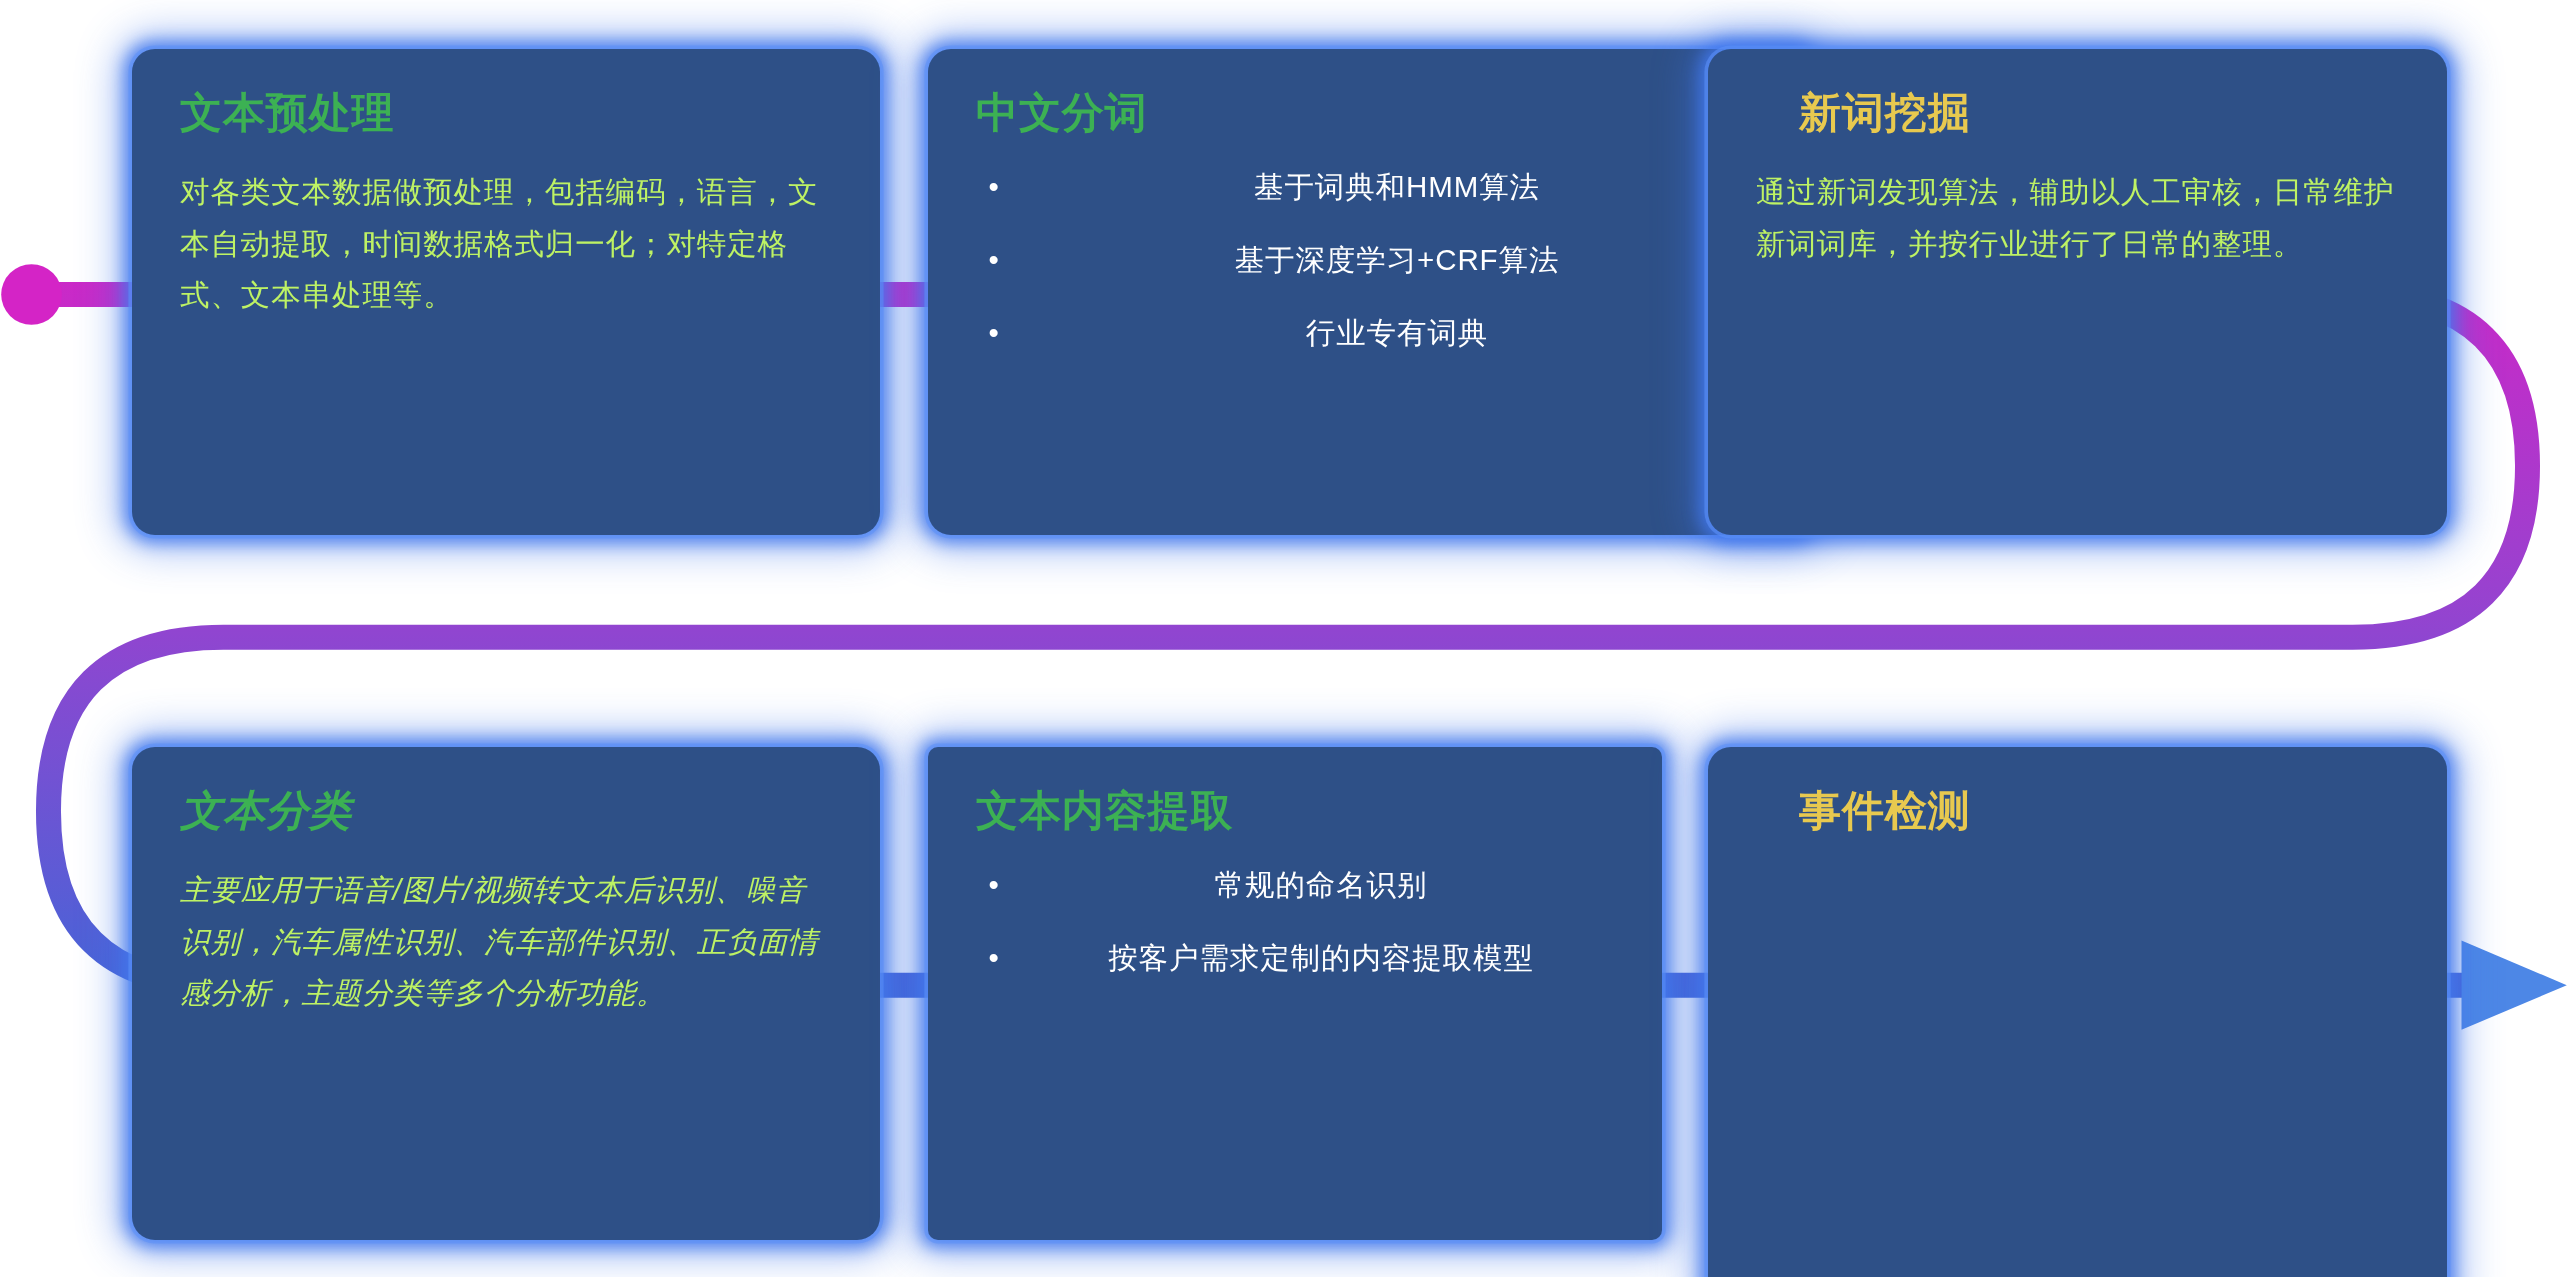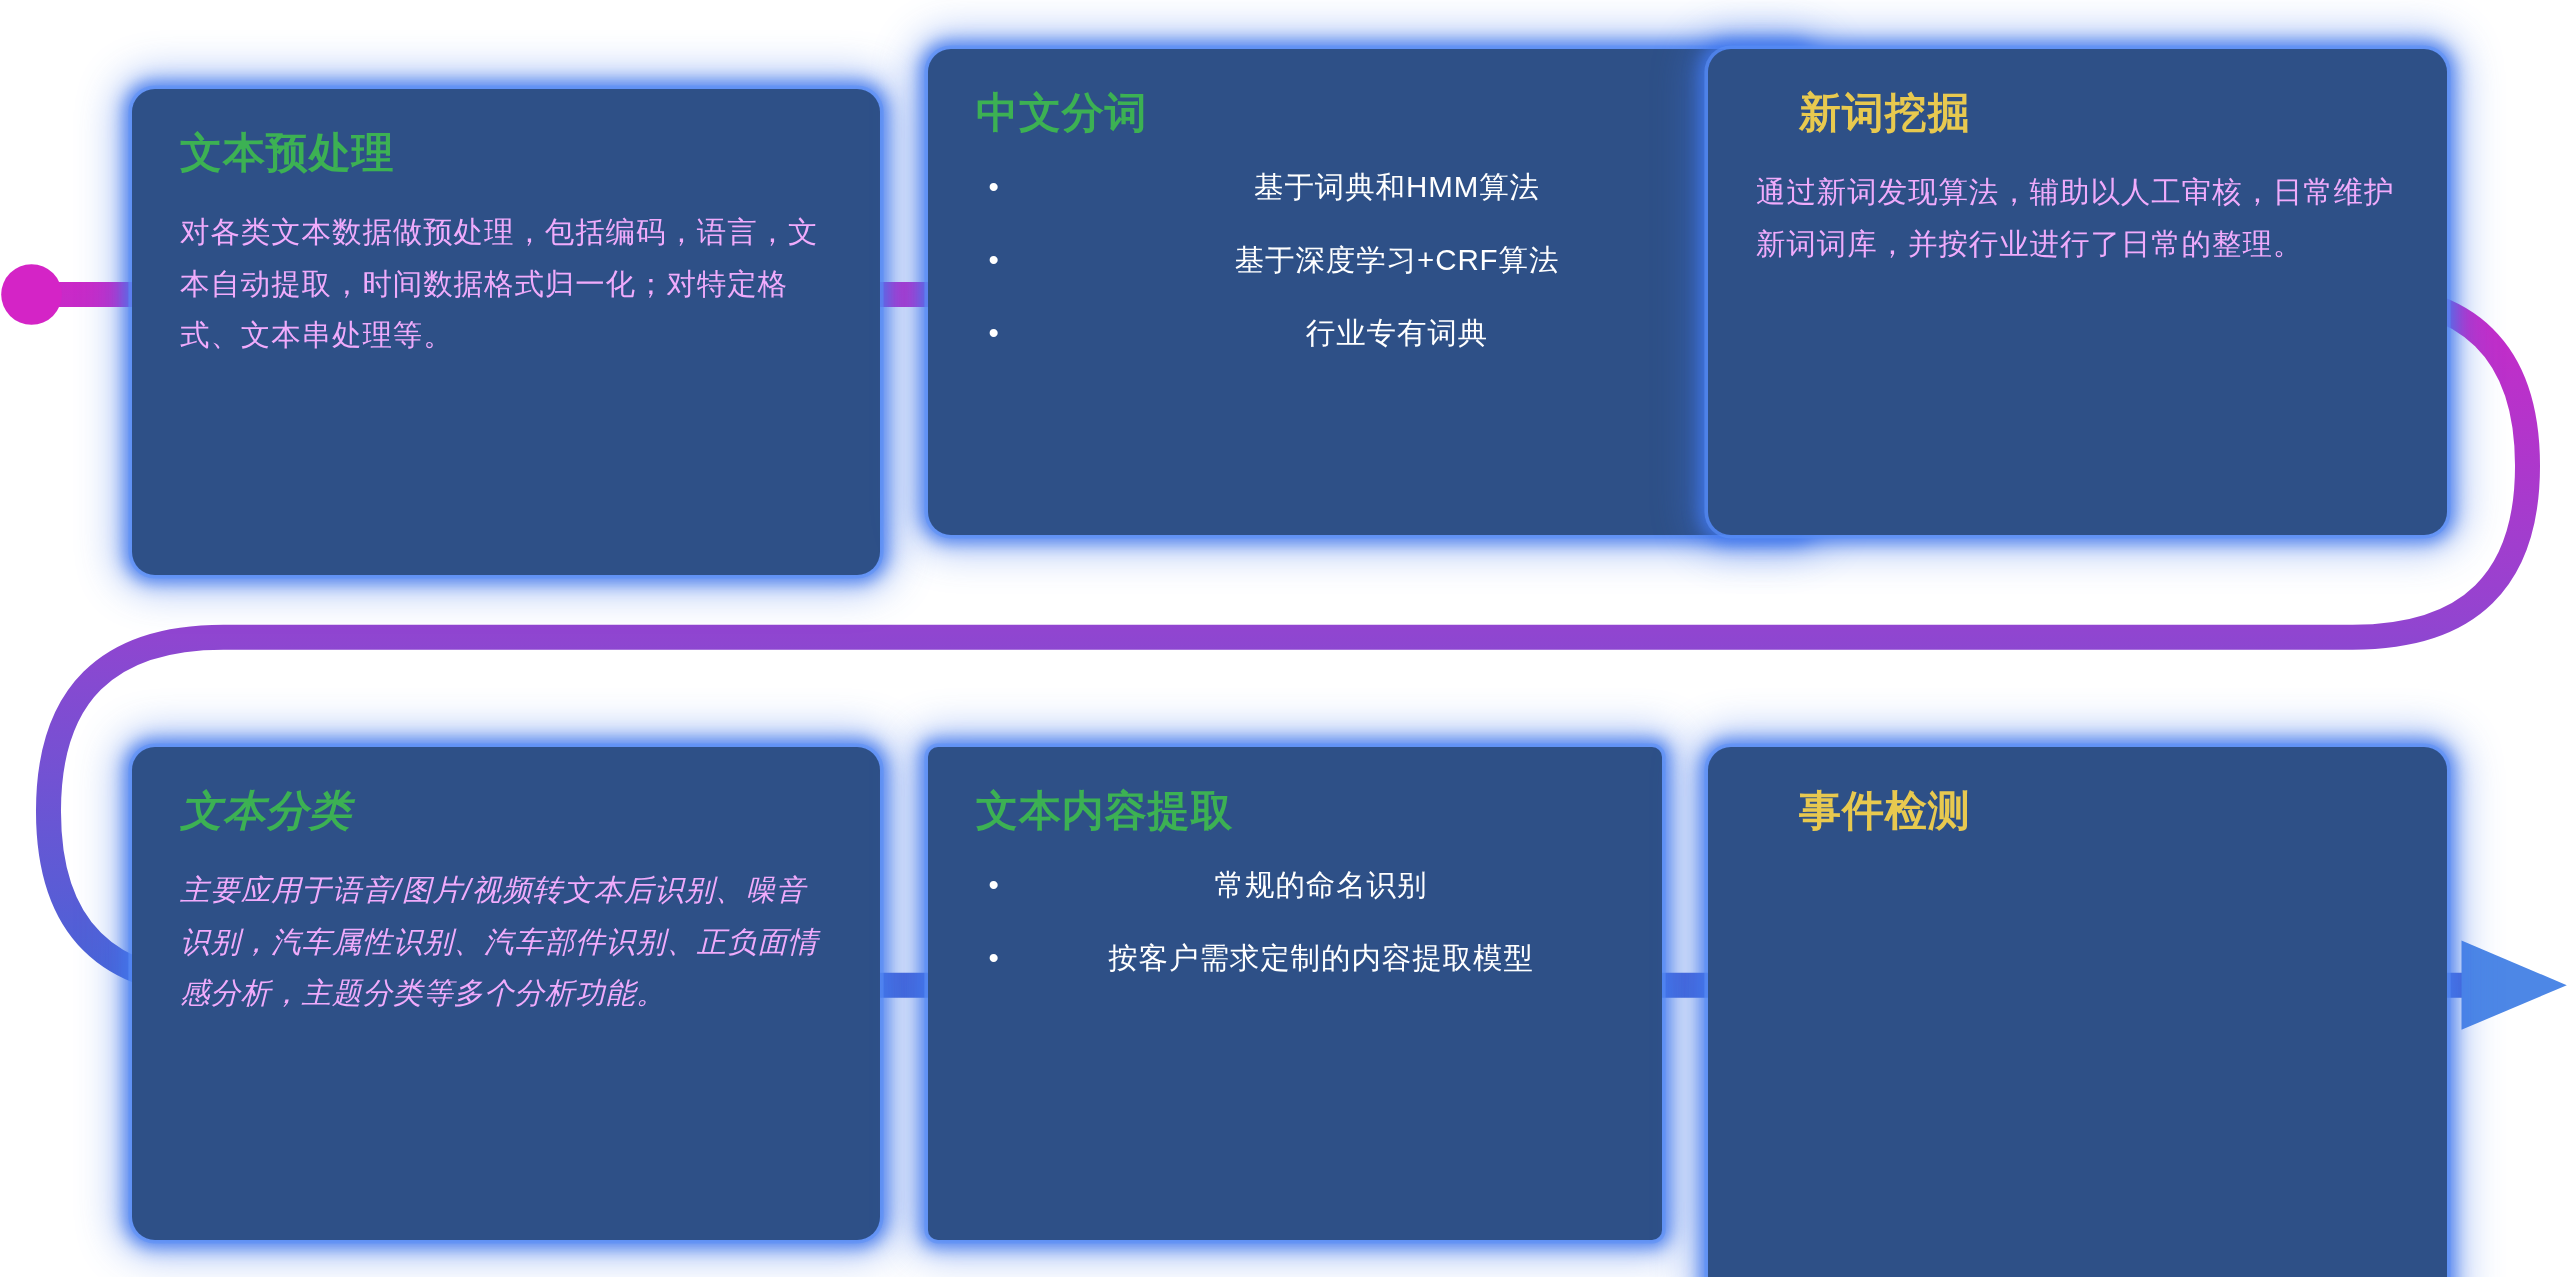--- a/index.html
+++ b/index.html
@@ -38,21 +38,21 @@
     margin: 0 0 30px 0;
     font-size: 42px;
     font-weight: 700;
     letter-spacing: 0.9px;
     line-height: 1.1;
   }
   .title.green  { color: #3cb153; }
   .title.yellow { color: #e8c94f; margin-left: 43px; }
   .card .body {
     margin: 0;
-    color: #f0abfc;
+    color: #bef264;
     font-size: 29.5px;
     line-height: 1.74;
     letter-spacing: 0.9px;
   }
   .bullets {
     margin: 7.1px 0 0 0;
     padding: 0;
     list-style: none;
   }
   .bullets li {
@@ -66,21 +66,21 @@
     text-align: center;
   }
   .bullets li::before {
     content: "•";
     position: absolute;
     left: 12.5px;
     top: 0;
     color: #ffffff;
   }
   
-  .c1 { left: 132px;  top: 49px;  width: 748px; height: 486px; margin-top: 40px; }
+  .c1 { left: 132px;  top: 49px;  width: 748px; height: 486px; }
   .c2 { left: 928px; top: 49px;  width: 886px; height: 486px; }
   .c3 { left: 1708px; top: 49px;  width: 739px; height: 486px; }
   .c4 { left: 132px;  top: 747px; width: 748px; height: 493px; font-style: italic; }
   .c5 { left: 928px; top: 747px; width: 734px; height: 493px; border-radius: 10px; }
   .c6 { left: 1708px; top: 747px; width: 739px; height: 569px; }
 </style>
 </head>
 <body>
 
 <div class="canvas">

